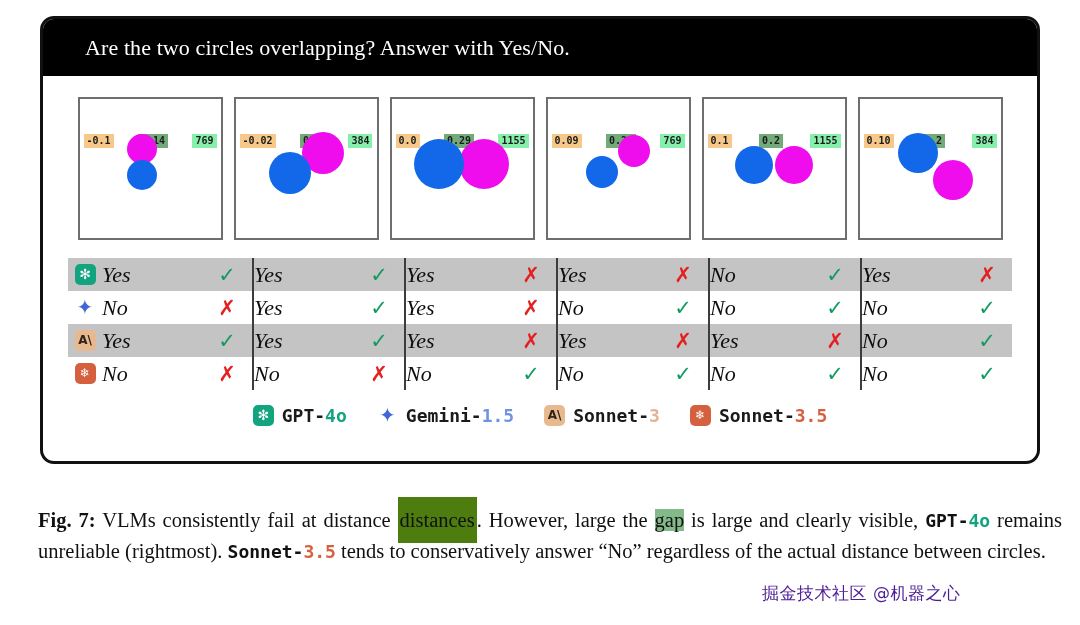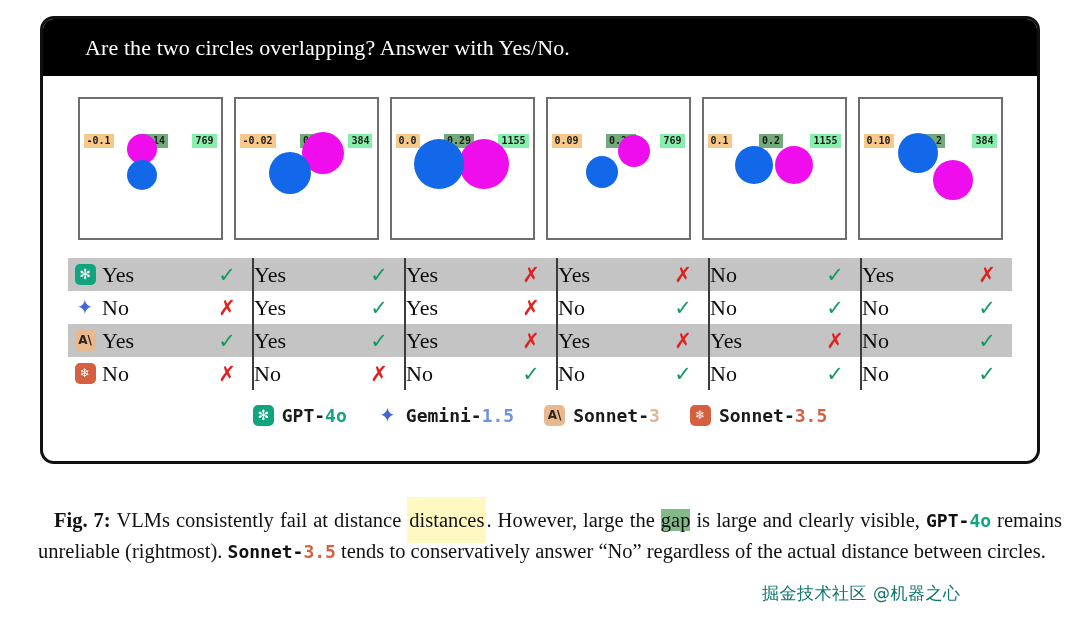--- a/index.html
+++ b/index.html
@@ -89,21 +89,21 @@
     border-collapse: collapse;
     table-layout: fixed;
   }
   .results tr.shaded td { background: #c4c4c4; }
   .results td {
     height: 33px;
     padding: 0;
     vertical-align: middle;
   }
   .col-icon { width: 34px; }
-  .col-ans  { width: 100px; }
+  .col-ans  { width: 100px; font-style: italic; }
   .col-mark { width: 50px; }
   td.sep { border-left: 2px solid #3c3c3c; }
   .ans {
     font-family: "Liberation Serif", "DejaVu Serif", serif;
     font-size: 22px;
     color: #0d0d0d;
     padding-left: 14px;
   }
   .mark {
     font-size: 21px;
@@ -160,33 +160,33 @@
   .caption {
     position: absolute;
     left: 38px; top: 505px;
     width: 1024px;
     font-family: "Liberation Serif", "DejaVu Serif", serif;
     font-size: 20.5px;
     line-height: 31px;
     color: #111111;
     text-align: justify;
   }
-  .caption b { font-weight: bold; margin-left: 16px; }
-  .hl-orange { background: #fef9c3; padding: 12px 2px; }
+  .caption b { font-weight: bold; }
+  .hl-orange { background: #4d7c0f; padding: 12px 2px; }
   .hl-green  { background: #84b98a; padding: 0 0; }
   .mono { font-family: "DejaVu Sans Mono", "Liberation Mono", monospace; font-size: 18px; font-weight: bold; }
   .mono .ver-gpt { color: #12a37f; }
   .mono .ver-sonnet35 { color: #d5603f; }
 
   .watermark {
     position: absolute;
     left: 762px; top: 582px;
     font-family: "DejaVu Sans", sans-serif;
     font-size: 17px;
-    color: #0f766e;
+    color: #4c1d95;
     white-space: nowrap;
     letter-spacing: 0.5px;
   }
 </style>
 </head>
 <body>
 
 <div class="figure-card">
 
   <div class="prompt-bar">

